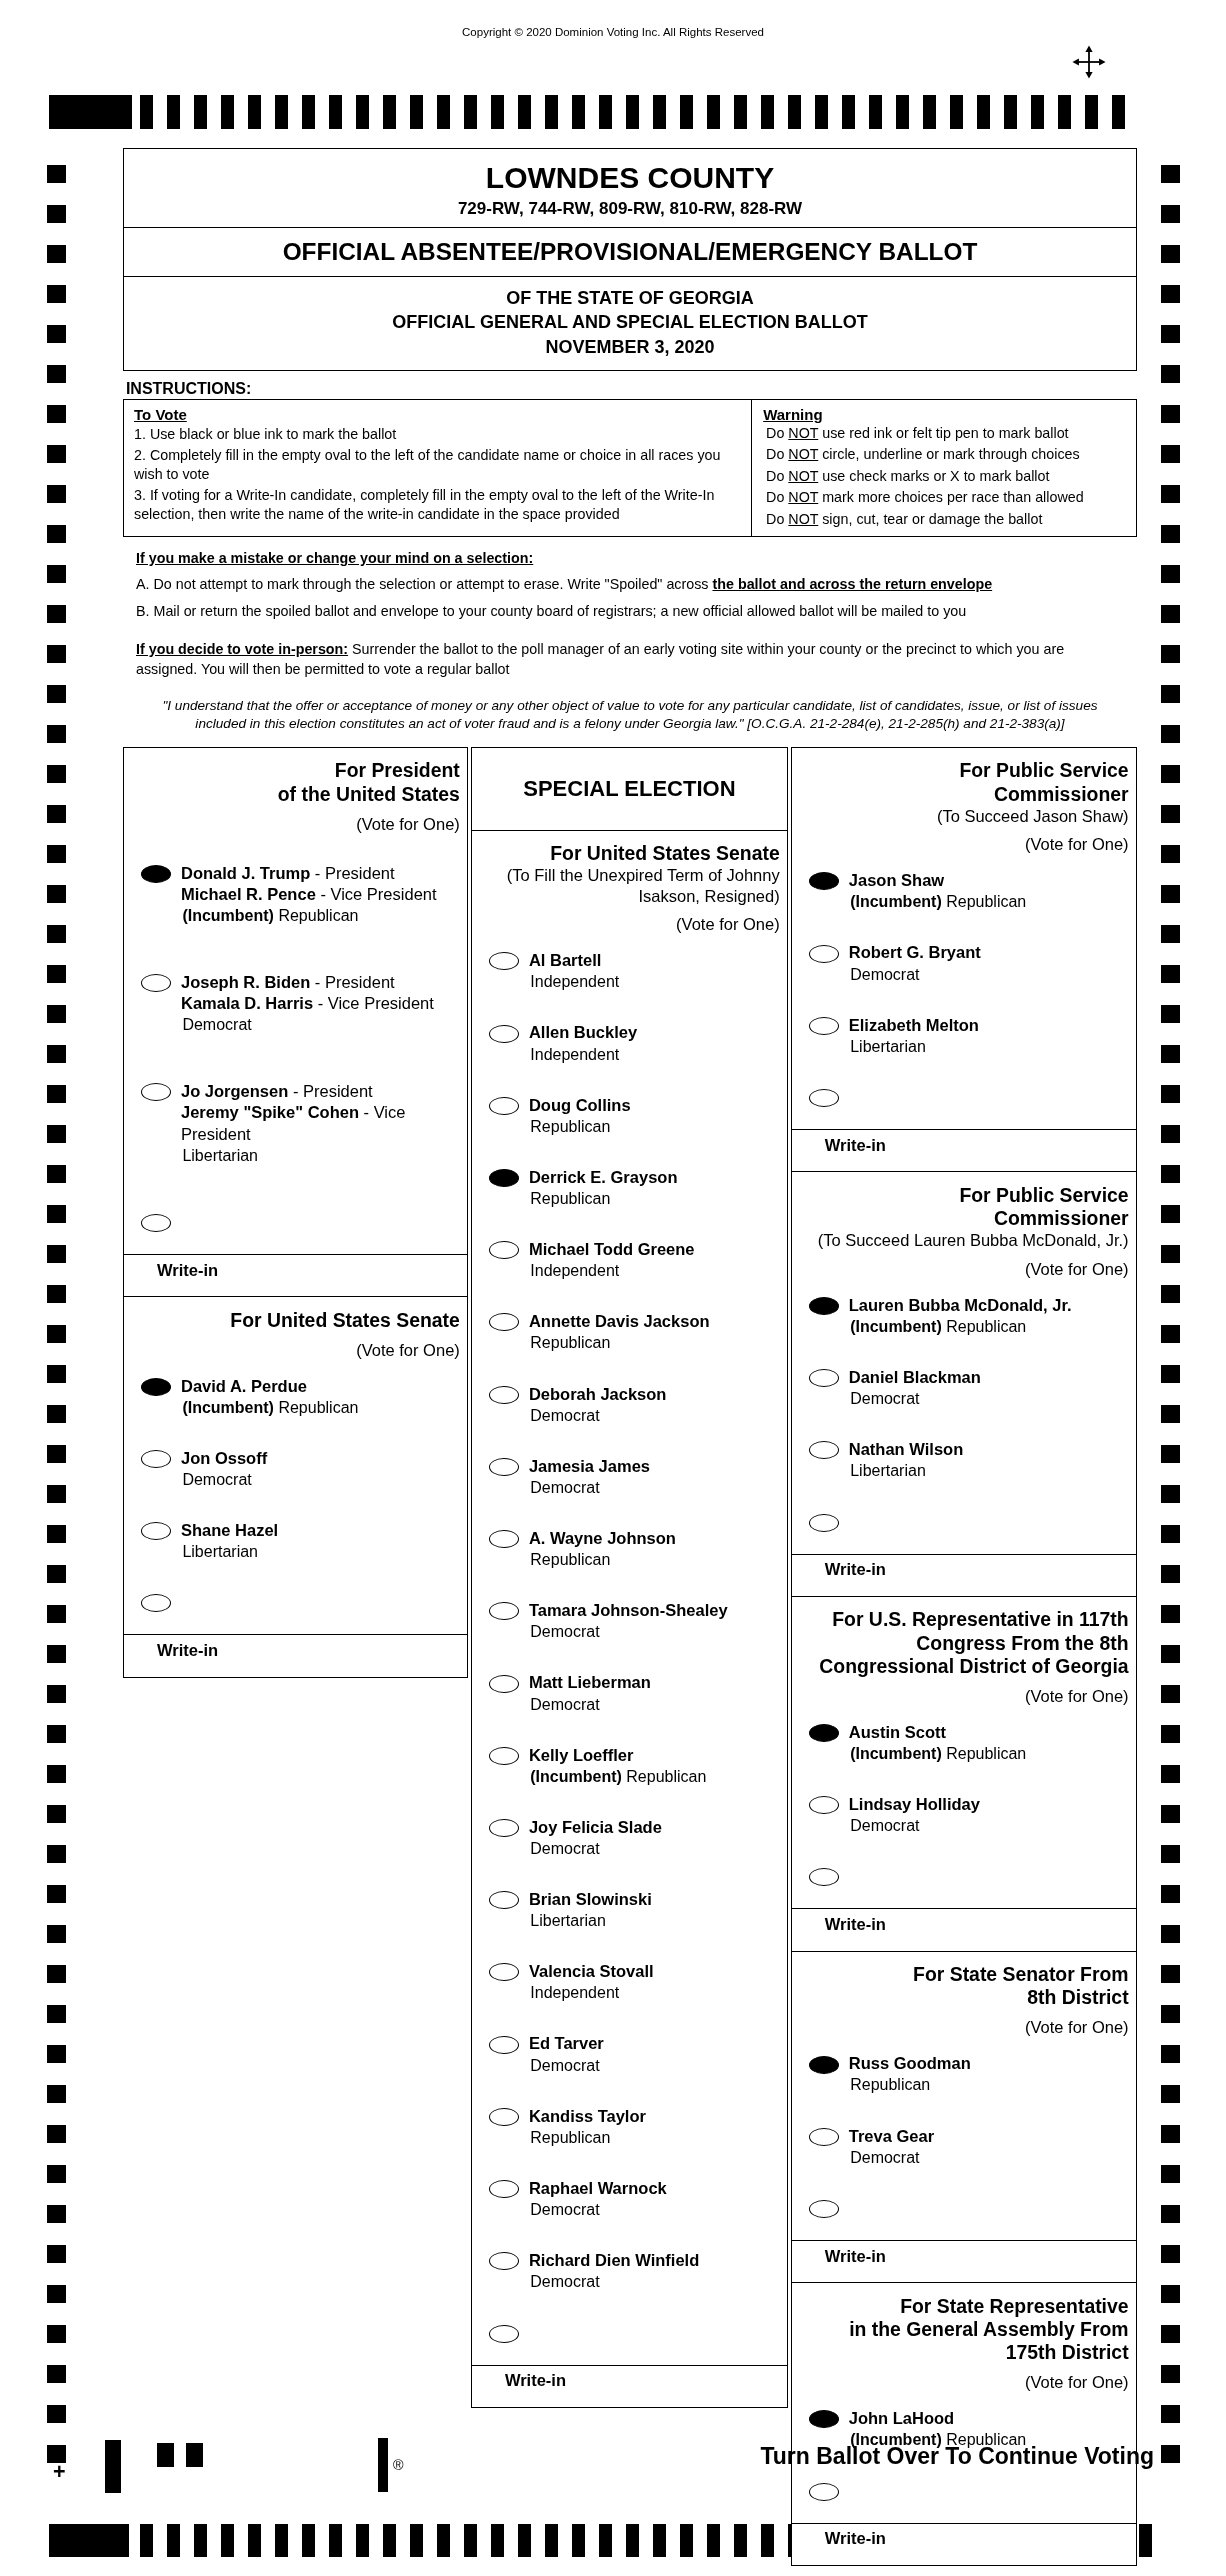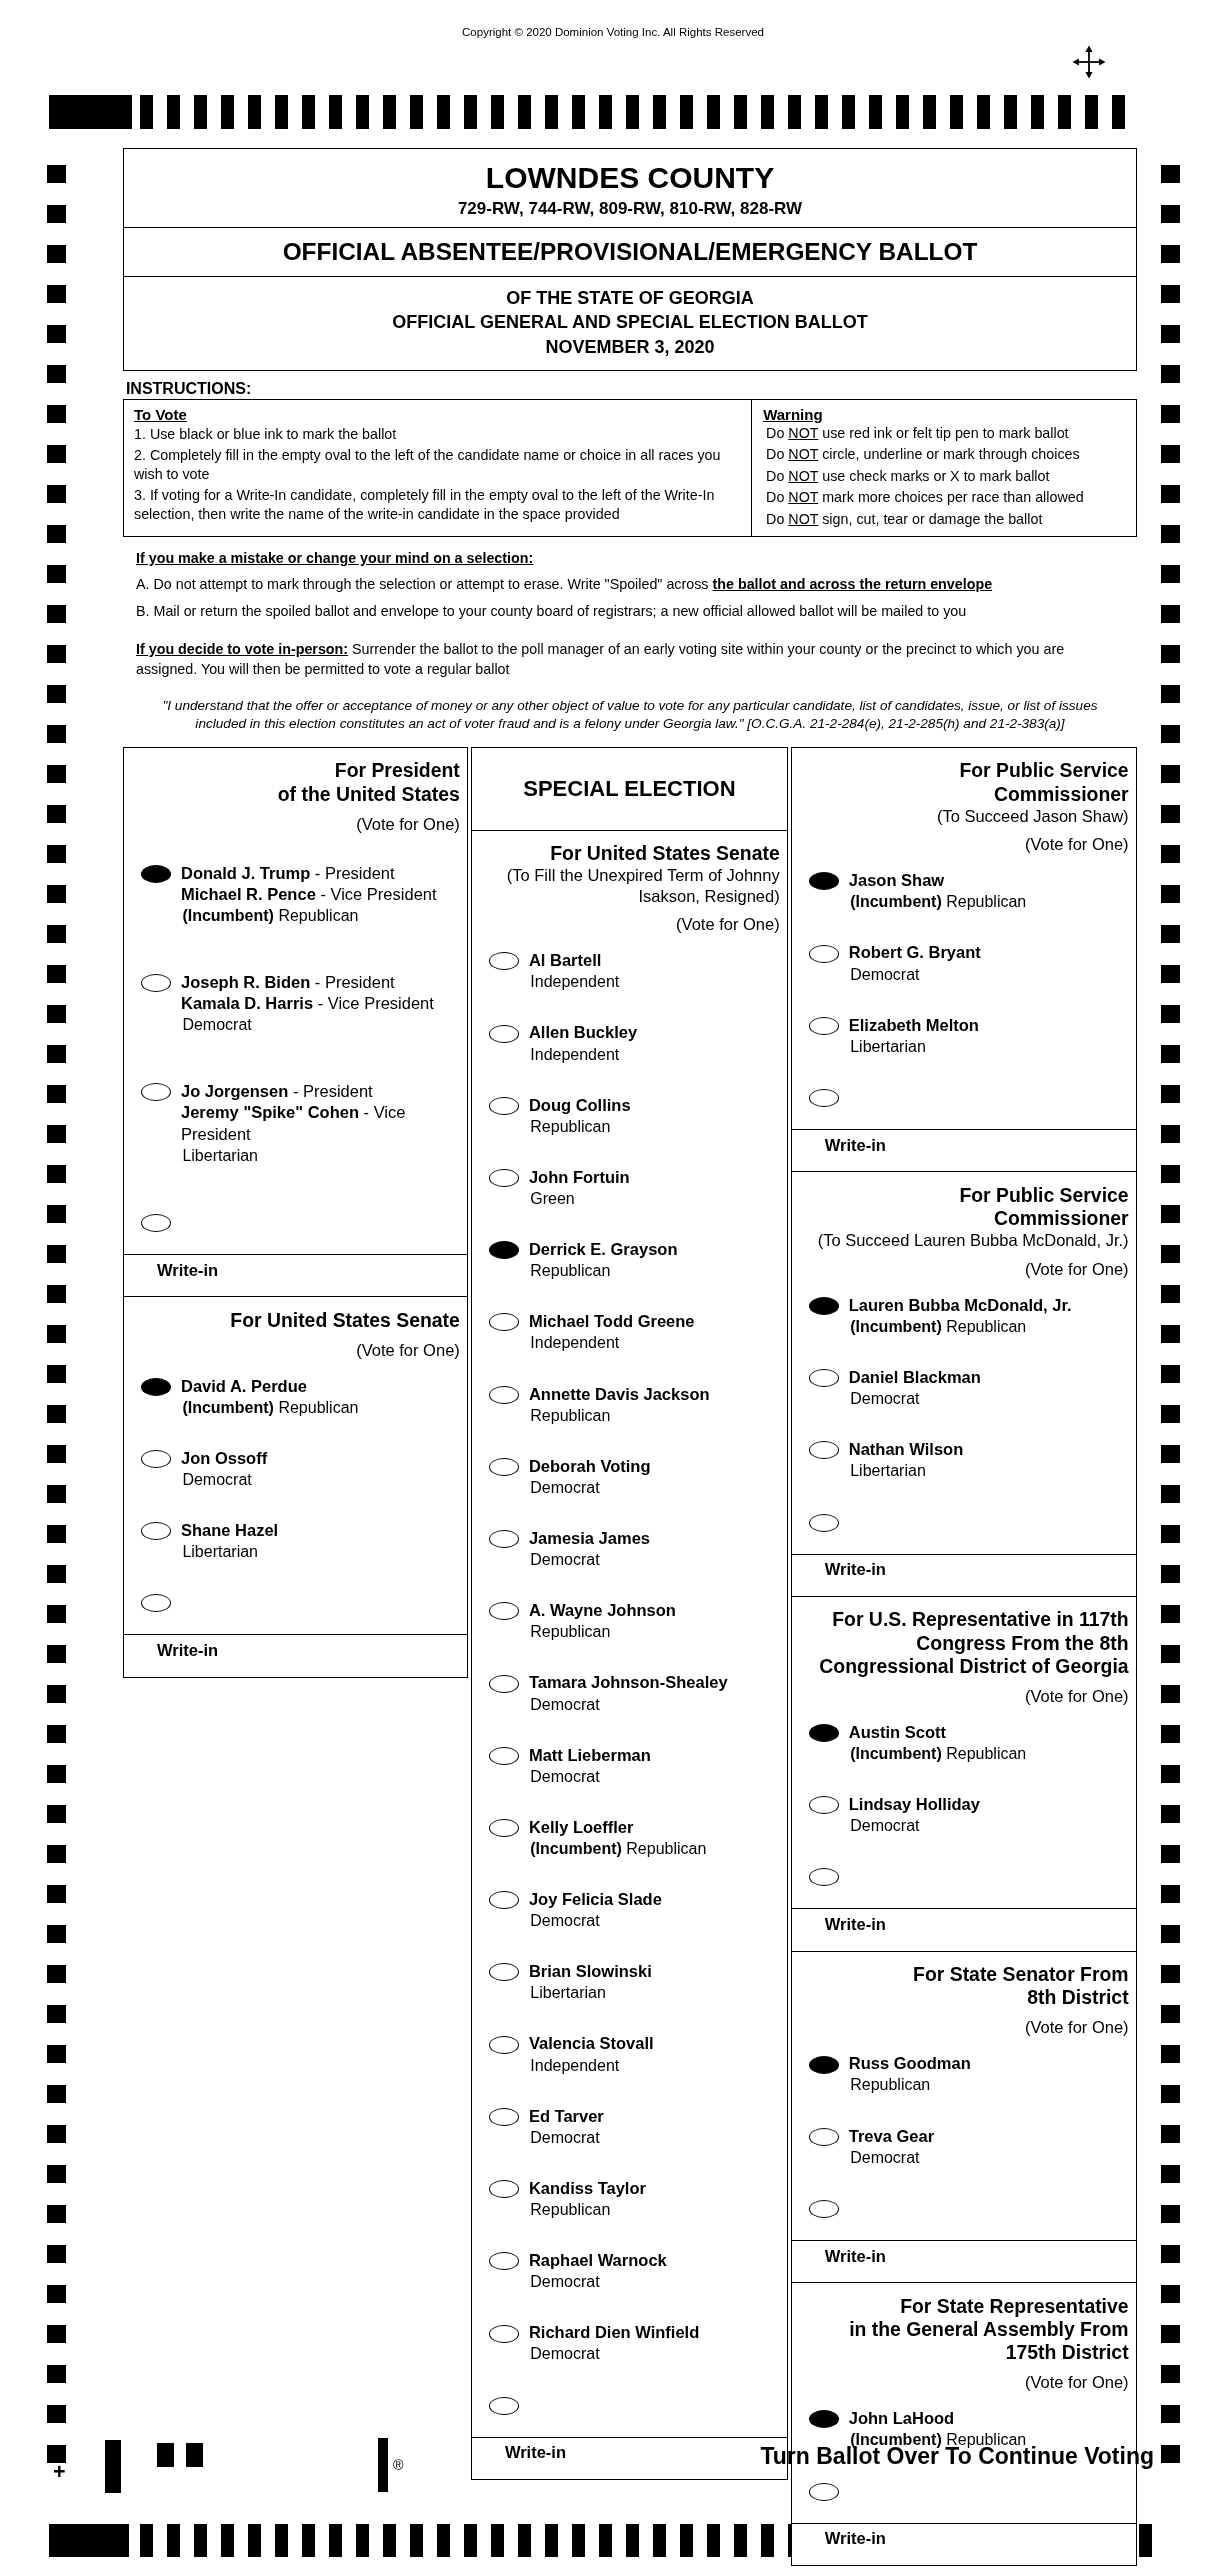--- a/index.html
+++ b/index.html
@@ -237,27 +237,20 @@
               </div>
             </div>
             <div class="cand" data-name="candidate-option">
               <span class="oval" data-name="empty-oval"></span>
               <div class="cand-tx" data-name="candidate-info">
                 <div class="cand-line" data-name="candidate-name-line"><span class="cand-name" data-name="candidate-name">Doug Collins</span></div>
                 <div class="cand-party" data-name="candidate-party-line"><span class="party" data-name="party-name">Republican</span></div>
               </div>
             </div>
             <div class="cand" data-name="candidate-option">
-              <span class="oval" data-name="empty-oval"></span>
-              <div class="cand-tx" data-name="candidate-info">
-                <div class="cand-line" data-name="candidate-name-line"><span class="cand-name" data-name="candidate-name">John Fortuin</span></div>
-                <div class="cand-party" data-name="candidate-party-line"><span class="party" data-name="party-name">Green</span></div>
-              </div>
-            </div>
-            <div class="cand" data-name="candidate-option">
               <span class="oval filled" data-name="filled-oval"></span>
               <div class="cand-tx" data-name="candidate-info">
                 <div class="cand-line" data-name="candidate-name-line"><span class="cand-name" data-name="candidate-name">Derrick E. Grayson</span></div>
                 <div class="cand-party" data-name="candidate-party-line"><span class="party" data-name="party-name">Republican</span></div>
               </div>
             </div>
             <div class="cand" data-name="candidate-option">
               <span class="oval" data-name="empty-oval"></span>
               <div class="cand-tx" data-name="candidate-info">
                 <div class="cand-line" data-name="candidate-name-line"><span class="cand-name" data-name="candidate-name">Michael Todd Greene</span></div>
@@ -267,21 +260,21 @@
             <div class="cand" data-name="candidate-option">
               <span class="oval" data-name="empty-oval"></span>
               <div class="cand-tx" data-name="candidate-info">
                 <div class="cand-line" data-name="candidate-name-line"><span class="cand-name" data-name="candidate-name">Annette Davis Jackson</span></div>
                 <div class="cand-party" data-name="candidate-party-line"><span class="party" data-name="party-name">Republican</span></div>
               </div>
             </div>
             <div class="cand" data-name="candidate-option">
               <span class="oval" data-name="empty-oval"></span>
               <div class="cand-tx" data-name="candidate-info">
-                <div class="cand-line" data-name="candidate-name-line"><span class="cand-name" data-name="candidate-name">Deborah Voting</span></div>
+                <div class="cand-line" data-name="candidate-name-line"><span class="cand-name" data-name="candidate-name">Deborah Jackson</span></div>
                 <div class="cand-party" data-name="candidate-party-line"><span class="party" data-name="party-name">Democrat</span></div>
               </div>
             </div>
             <div class="cand" data-name="candidate-option">
               <span class="oval" data-name="empty-oval"></span>
               <div class="cand-tx" data-name="candidate-info">
                 <div class="cand-line" data-name="candidate-name-line"><span class="cand-name" data-name="candidate-name">Jamesia James</span></div>
                 <div class="cand-party" data-name="candidate-party-line"><span class="party" data-name="party-name">Democrat</span></div>
               </div>
             </div>

